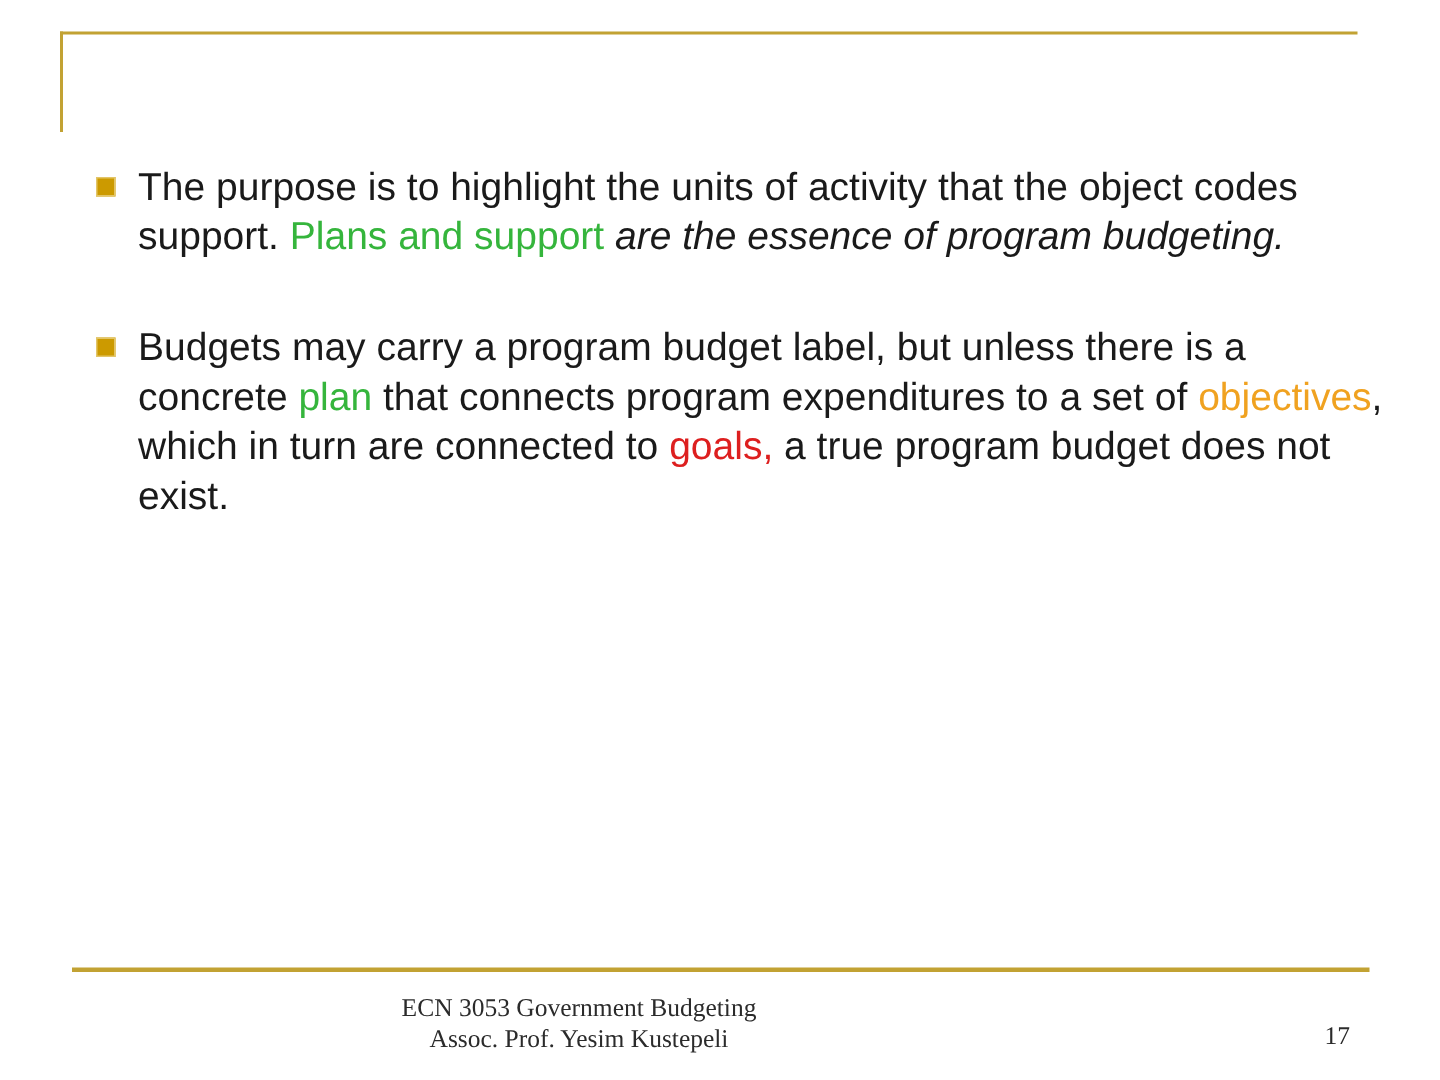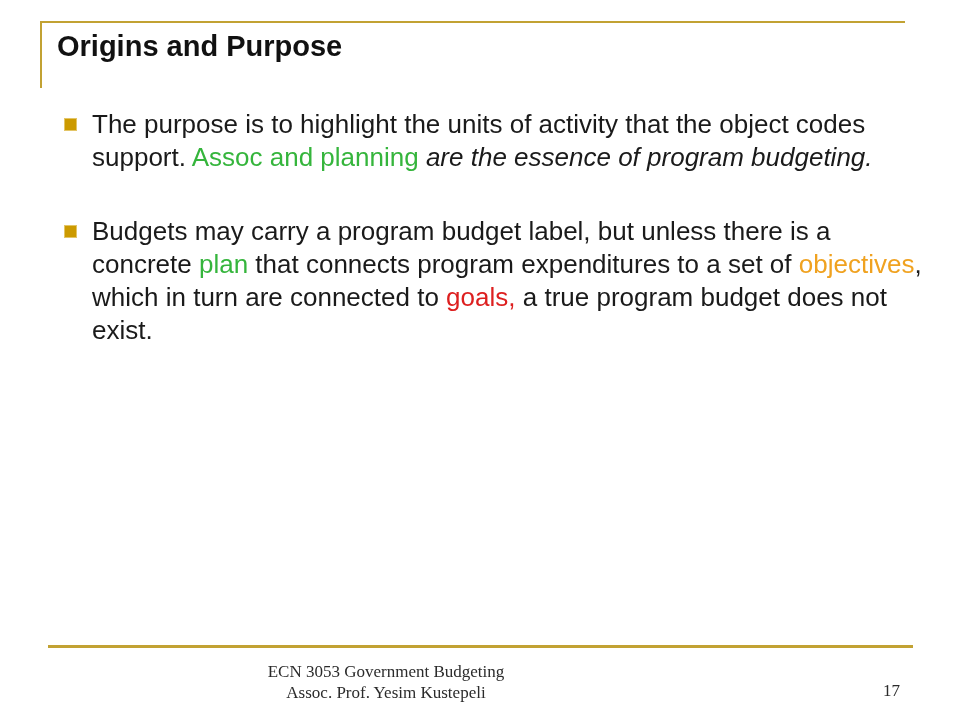--- a/index.html
+++ b/index.html
@@ -95,26 +95,25 @@
     font-size: 17px;
     color: #2b2b2b;
   }
 </style>
 </head>
 <body>
 
 <div class="slide">
   <div class="top-rule" style="background: rgb(194, 162, 51);"></div>
   <div class="left-rule" style="background: rgb(194, 162, 51);"></div>
-  <h1 class="title">Origins and Purpose</h1>
 
   <div class="content" id="bullets">
       <div class="bullet-row">
         <span class="bullet-square" style="background: rgb(204, 154, 0);"></span>
-        <p class="bullet-text"><span style="color: rgb(26, 26, 26);">The purpose is to highlight the units of activity that the object codes support. </span><span style="color: rgb(53, 181, 60);">Assoc and planning</span><span style="color: rgb(26, 26, 26); font-style: italic;"> are the essence of program budgeting.</span></p>
+        <p class="bullet-text"><span style="color: rgb(26, 26, 26);">The purpose is to highlight the units of activity that the object codes support. </span><span style="color: rgb(53, 181, 60);">Plans and support</span><span style="color: rgb(26, 26, 26); font-style: italic;"> are the essence of program budgeting.</span></p>
       </div>
       <div class="bullet-row">
         <span class="bullet-square" style="background: rgb(204, 154, 0);"></span>
         <p class="bullet-text"><span style="color: rgb(26, 26, 26);">Budgets may carry a program budget label, but unless there is a concrete </span><span style="color: rgb(53, 181, 60);">plan</span><span style="color: rgb(26, 26, 26);"> that connects program expenditures to a set of </span><span style="color: rgb(240, 162, 32);">objectives</span><span style="color: rgb(26, 26, 26);">, which in turn are connected to </span><span style="color: rgb(221, 31, 31);">goals,</span><span style="color: rgb(26, 26, 26);"> a true program budget does not exist.</span></p>
       </div>
     </div>
 
   <div class="footer-rule" style="background: rgb(194, 162, 51);"></div>
   <div class="footer">
     <div>ECN 3053 Government Budgeting</div>

